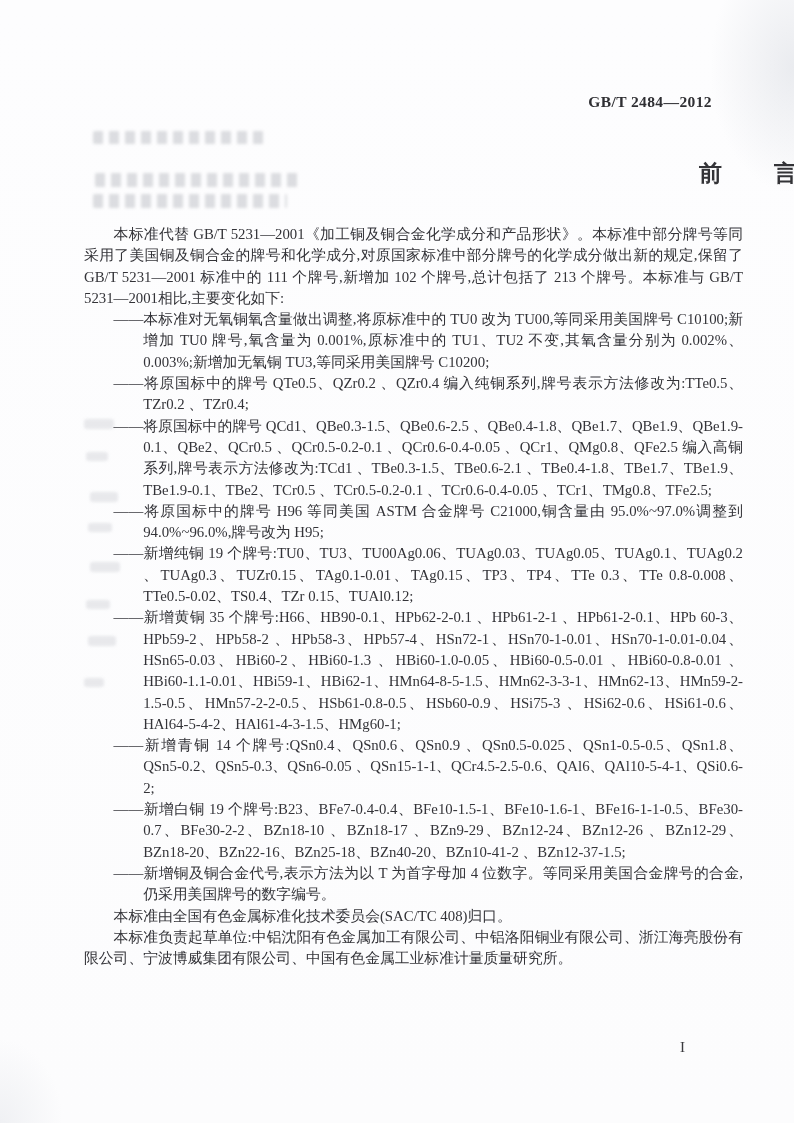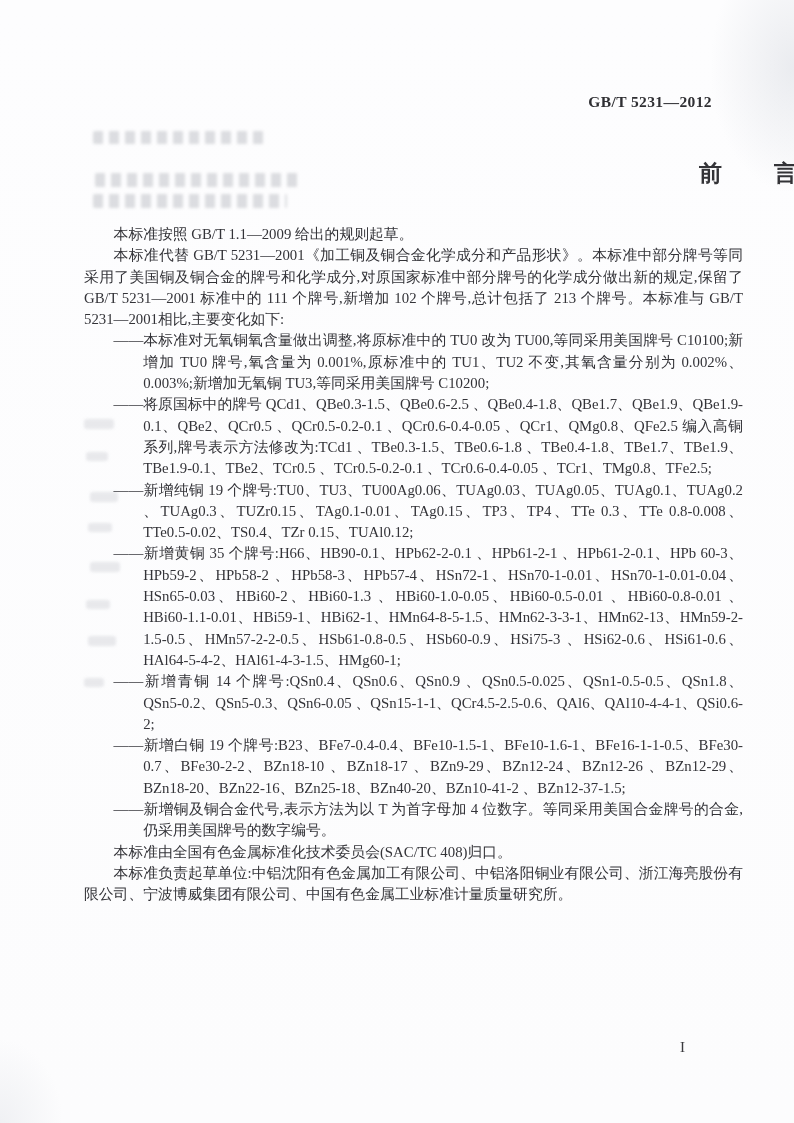--- a/index.html
+++ b/index.html
@@ -66,33 +66,34 @@
   <div class="ghost" style="left:93px; top:194px; width:194px; height:14px;"></div>
   <div class="ghost-blob" style="left:84px; top:419px; width:30px; height:10px;"></div>
   <div class="ghost-blob" style="left:86px; top:452px; width:22px; height:9px;"></div>
   <div class="ghost-blob" style="left:90px; top:492px; width:28px; height:10px;"></div>
   <div class="ghost-blob" style="left:88px; top:523px; width:24px; height:9px;"></div>
   <div class="ghost-blob" style="left:90px; top:562px; width:30px; height:10px;"></div>
   <div class="ghost-blob" style="left:86px; top:600px; width:24px; height:9px;"></div>
   <div class="ghost-blob" style="left:88px; top:636px; width:28px; height:10px;"></div>
   <div class="ghost-blob" style="left:84px; top:678px; width:20px; height:9px;"></div>
 
-  <div class="std-code">GB/T 5231—2012</div>
+  <div class="std-code">GB/T 2484—2012</div>
 
   <div class="fw-title">前 言</div>
 
   <div class="body-text">
-    <p class="para">本标准按照 GB/T 1.1—2009 给出的规则起草。</p>
     <p class="para">本标准代替 GB/T 5231—2001《加工铜及铜合金化学成分和产品形状》。本标准中部分牌号等同采用了美国铜及铜合金的牌号和化学成分,对原国家标准中部分牌号的化学成分做出新的规定,保留了 GB/T 5231—2001 标准中的 111 个牌号,新增加 102 个牌号,总计包括了 213 个牌号。本标准与 GB/T 5231—2001相比,主要变化如下:</p>
 
     <p class="change-item">——本标准对无氧铜氧含量做出调整,将原标准中的 TU0 改为 TU00,等同采用美国牌号 C10100;新增加 TU0 牌号,氧含量为 0.001%,原标准中的 TU1、TU2 不变,其氧含量分别为 0.002%、0.003%;新增加无氧铜 TU3,等同采用美国牌号 C10200;</p>
-    <p class="change-item">——将原国标中的牌号 QCd1、QBe0.3-1.5、QBe0.6-2.5 、QBe0.4-1.8、QBe1.7、QBe1.9、QBe1.9-0.1、QBe2、QCr0.5 、QCr0.5-0.2-0.1 、QCr0.6-0.4-0.05 、QCr1、QMg0.8、QFe2.5 编入高铜系列,牌号表示方法修改为:TCd1 、TBe0.3-1.5、TBe0.6-1.8 、TBe0.4-1.8、TBe1.7、TBe1.9、TBe1.9-0.1、TBe2、TCr0.5 、TCr0.5-0.2-0.1 、TCr0.6-0.4-0.05 、TCr1、TMg0.8、TFe2.5;</p>
+    <p class="change-item">——将原国标中的牌号 QTe0.5、QZr0.2 、QZr0.4 编入纯铜系列,牌号表示方法修改为:TTe0.5、TZr0.2 、TZr0.4;</p>
+    <p class="change-item">——将原国标中的牌号 QCd1、QBe0.3-1.5、QBe0.6-2.5 、QBe0.4-1.8、QBe1.7、QBe1.9、QBe1.9-0.1、QBe2、QCr0.5 、QCr0.5-0.2-0.1 、QCr0.6-0.4-0.05 、QCr1、QMg0.8、QFe2.5 编入高铜系列,牌号表示方法修改为:TCd1 、TBe0.3-1.5、TBe0.6-2.1 、TBe0.4-1.8、TBe1.7、TBe1.9、TBe1.9-0.1、TBe2、TCr0.5 、TCr0.5-0.2-0.1 、TCr0.6-0.4-0.05 、TCr1、TMg0.8、TFe2.5;</p>
+    <p class="change-item">——将原国标中的牌号 H96 等同美国 ASTM 合金牌号 C21000,铜含量由 95.0%~97.0%调整到 94.0%~96.0%,牌号改为 H95;</p>
     <p class="change-item">——新增纯铜 19 个牌号:TU0、TU3、TU00Ag0.06、TUAg0.03、TUAg0.05、TUAg0.1、TUAg0.2 、TUAg0.3、TUZr0.15、TAg0.1-0.01、TAg0.15、TP3、TP4、TTe 0.3、TTe 0.8-0.008、TTe0.5-0.02、TS0.4、TZr 0.15、TUAl0.12;</p>
     <p class="change-item">——新增黄铜 35 个牌号:H66、HB90-0.1、HPb62-2-0.1 、HPb61-2-1 、HPb61-2-0.1、HPb 60-3、HPb59-2、HPb58-2 、HPb58-3、HPb57-4、HSn72-1、HSn70-1-0.01、HSn70-1-0.01-0.04、HSn65-0.03、HBi60-2、HBi60-1.3 、HBi60-1.0-0.05、HBi60-0.5-0.01 、HBi60-0.8-0.01 、HBi60-1.1-0.01、HBi59-1、HBi62-1、HMn64-8-5-1.5、HMn62-3-3-1、HMn62-13、HMn59-2-1.5-0.5、HMn57-2-2-0.5、HSb61-0.8-0.5、HSb60-0.9、HSi75-3 、HSi62-0.6、HSi61-0.6、HAl64-5-4-2、HAl61-4-3-1.5、HMg60-1;</p>
-    <p class="change-item">——新增青铜 14 个牌号:QSn0.4、QSn0.6、QSn0.9 、QSn0.5-0.025、QSn1-0.5-0.5、QSn1.8、QSn5-0.2、QSn5-0.3、QSn6-0.05 、QSn15-1-1、QCr4.5-2.5-0.6、QAl6、QAl10-4-4-1、QSi0.6-2;</p>
+    <p class="change-item">——新增青铜 14 个牌号:QSn0.4、QSn0.6、QSn0.9 、QSn0.5-0.025、QSn1-0.5-0.5、QSn1.8、QSn5-0.2、QSn5-0.3、QSn6-0.05 、QSn15-1-1、QCr4.5-2.5-0.6、QAl6、QAl10-5-4-1、QSi0.6-2;</p>
     <p class="change-item">——新增白铜 19 个牌号:B23、BFe7-0.4-0.4、BFe10-1.5-1、BFe10-1.6-1、BFe16-1-1-0.5、BFe30-0.7、BFe30-2-2、BZn18-10 、BZn18-17 、BZn9-29、BZn12-24、BZn12-26 、BZn12-29、BZn18-20、BZn22-16、BZn25-18、BZn40-20、BZn10-41-2 、BZn12-37-1.5;</p>
     <p class="change-item">——新增铜及铜合金代号,表示方法为以 T 为首字母加 4 位数字。等同采用美国合金牌号的合金,仍采用美国牌号的数字编号。</p>
 
     <p class="para">本标准由全国有色金属标准化技术委员会(SAC/TC 408)归口。</p>
     <p class="para">本标准负责起草单位:中铝沈阳有色金属加工有限公司、中铝洛阳铜业有限公司、浙江海亮股份有限公司、宁波博威集团有限公司、中国有色金属工业标准计量质量研究所。</p>
   </div>
 
   <div class="page-num">I</div>
 </div>
 

